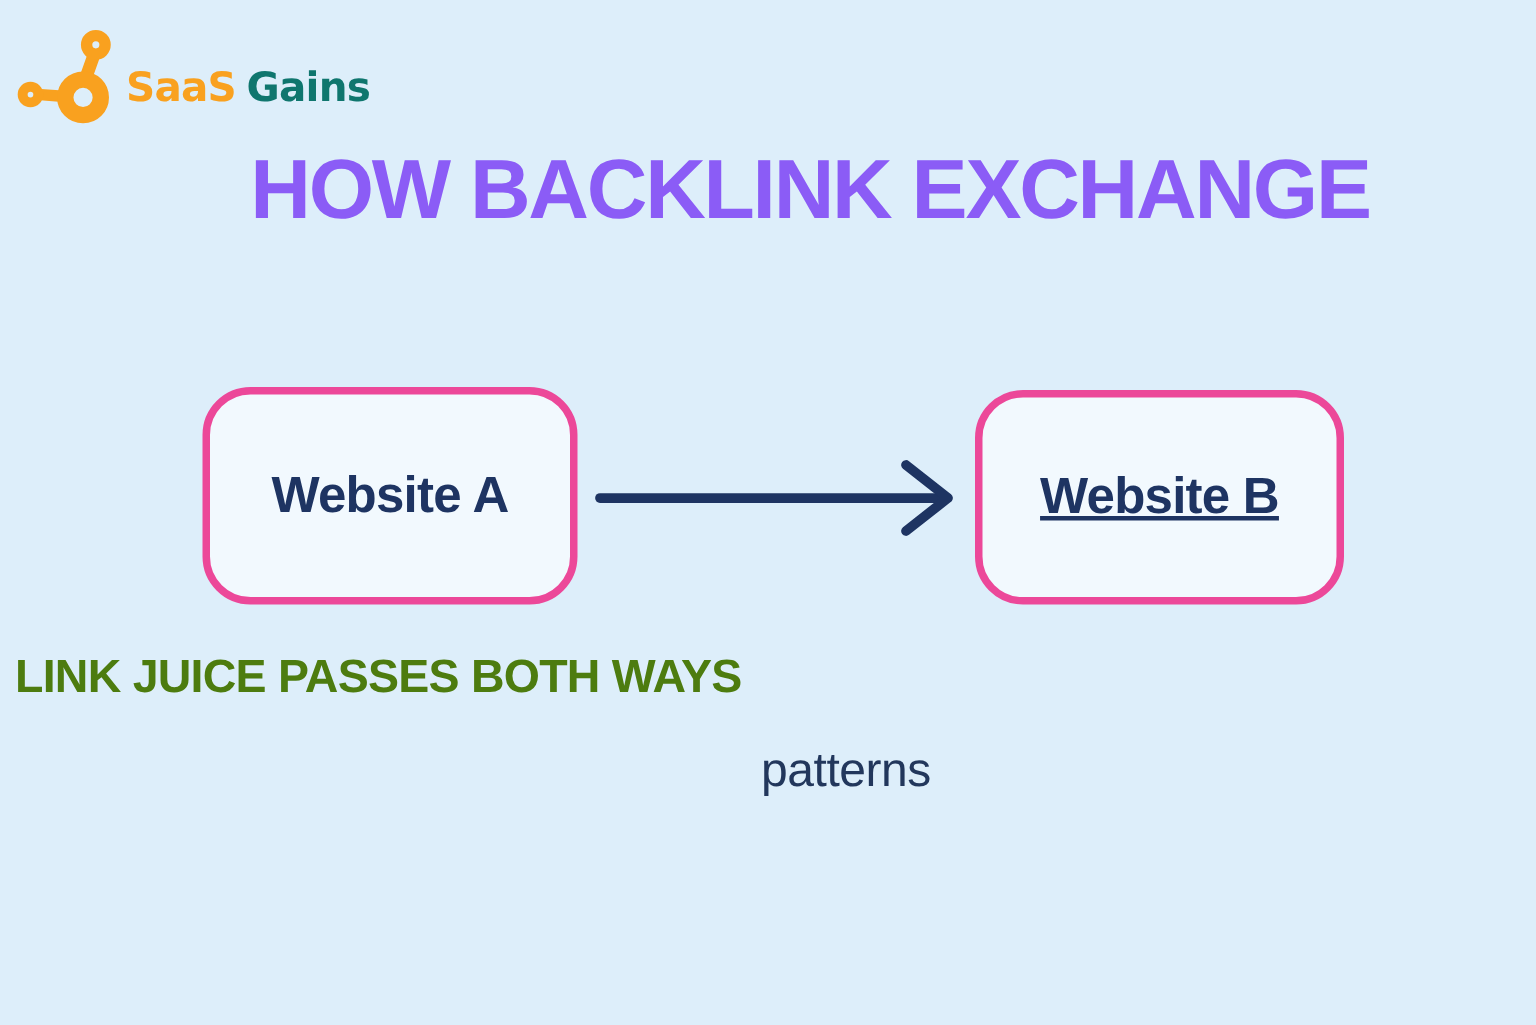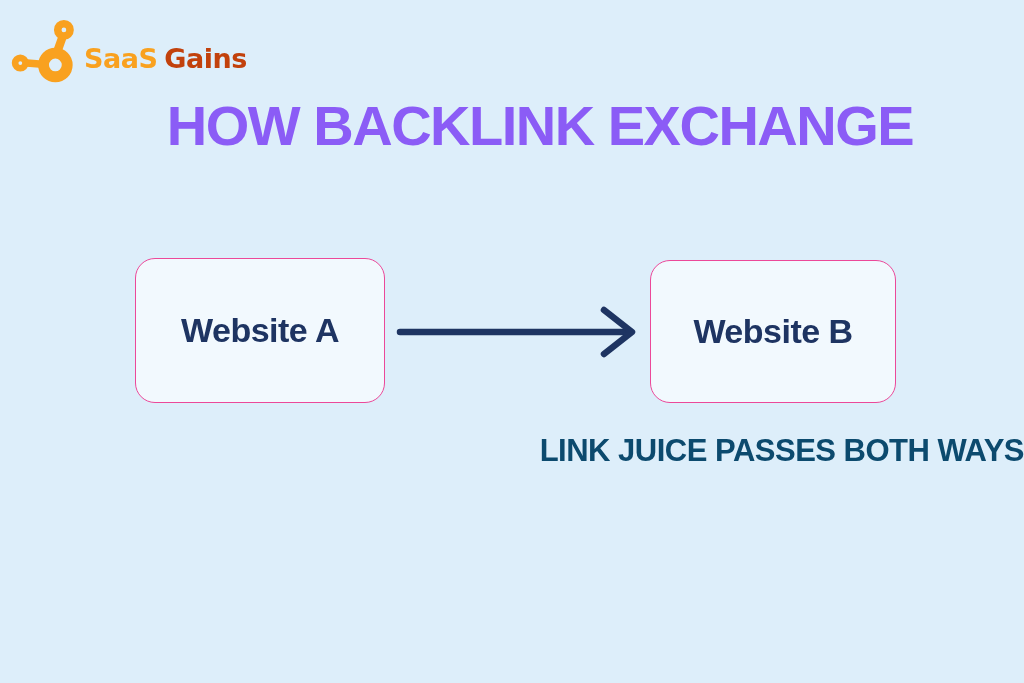--- a/index.html
+++ b/index.html
@@ -32,21 +32,21 @@
     display: flex;
     align-items: baseline;
     margin-left: 4px;
     margin-top: 24px;
     font-family: "DejaVu Sans", sans-serif;
     font-weight: 700;
     font-size: 27px;
     letter-spacing: -0.5px;
   }
   .logo-saas  { color: #F9A11F; }
-  .logo-gains { color: #c2410c; margin-left: 7px; }
+  .logo-gains { color: #0f766e; margin-left: 7px; }
 
   
   .title {
     position: absolute;
     top: 94px;
     left: 56px;
     right: 0;
     text-align: center;
     color: #8b5cf6;
     font-weight: 700;
@@ -56,49 +56,49 @@
   }
 
   
   .node {
     position: absolute;
     top: 258px;
     width: 250px;
     height: 145px;
     box-sizing: border-box;
     background: #F2F9FE;
-    border: 1px solid #ec4899;
-    border-radius: 20px;
+    border: 5px solid #ec4899;
+    border-radius: 32px;
     display: flex;
     align-items: center;
     justify-content: center;
     color: #1E3462;
     font-weight: 700;
     font-size: 34px;
     letter-spacing: -0.5px;
   }
   .node-a { left: 135px; }
-  .node-b { left: 650px; top: 260px; width: 246px; height: 143px; }
+  .node-b { left: 650px; top: 260px; width: 246px; height: 143px; text-decoration: underline; }
 
   .arrow {
     position: absolute;
     left: 392px;
     top: 301px;
     width: 252px;
     height: 60px;
   }
 
   
   .caption {
     position: absolute;
     top: 433px;
     left: 10px;
     right: 0;
-    text-align: right;
-    color: #0c4a6e;
+    text-align: left;
+    color: #4d7c0f;
     font-weight: 700;
     font-size: 31px;
     letter-spacing: -0.5px;
   }
   .subtitle {
     position: absolute;
     top: 492px;
     left: 104px;
     right: 0;
     text-align: center;
@@ -146,15 +146,16 @@
     <polyline points="212,9 240,31 212,53" fill="none" stroke="#1E3462" stroke-width="6.5" stroke-linecap="round" stroke-linejoin="round"></polyline>
   </svg>
 
   <div class="node node-b">
     <span>Website B</span>
   </div>
 
   <div class="caption">LINK JUICE PASSES BOTH WAYS</div>
 
   <div class="subtitle">
+    <div>patterns</div>
   </div>
 
 </div>
 
 </body></html>

